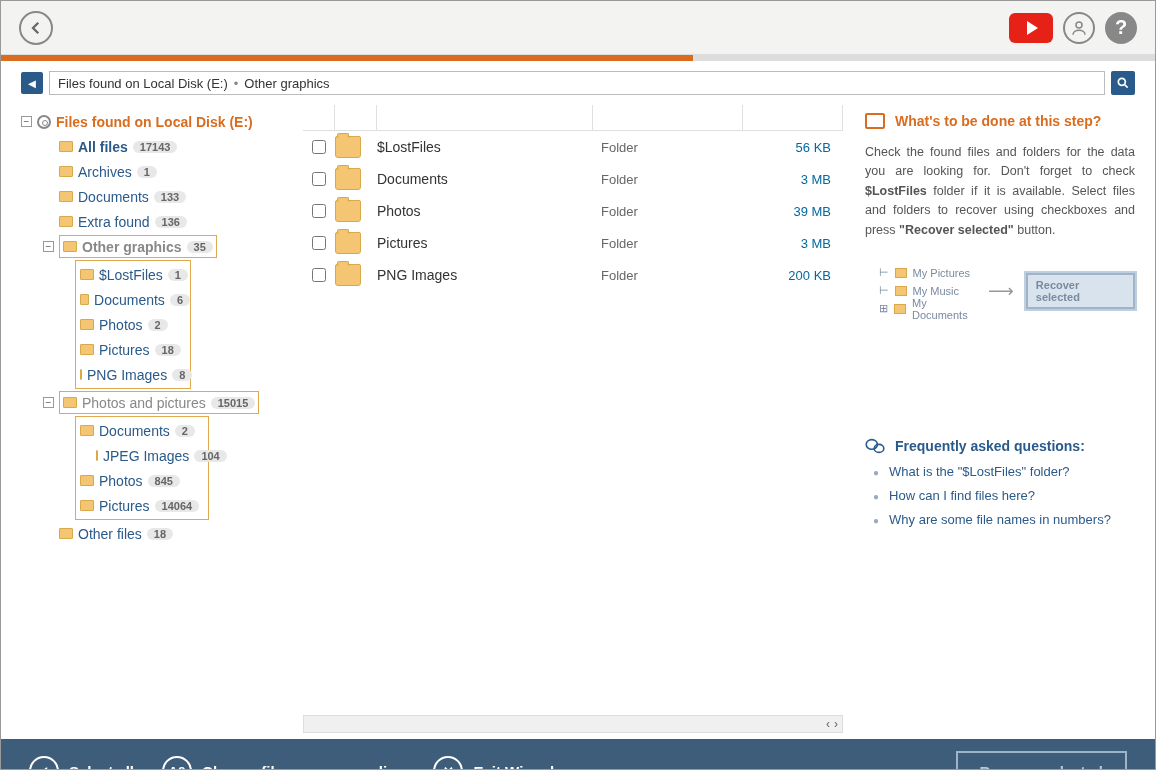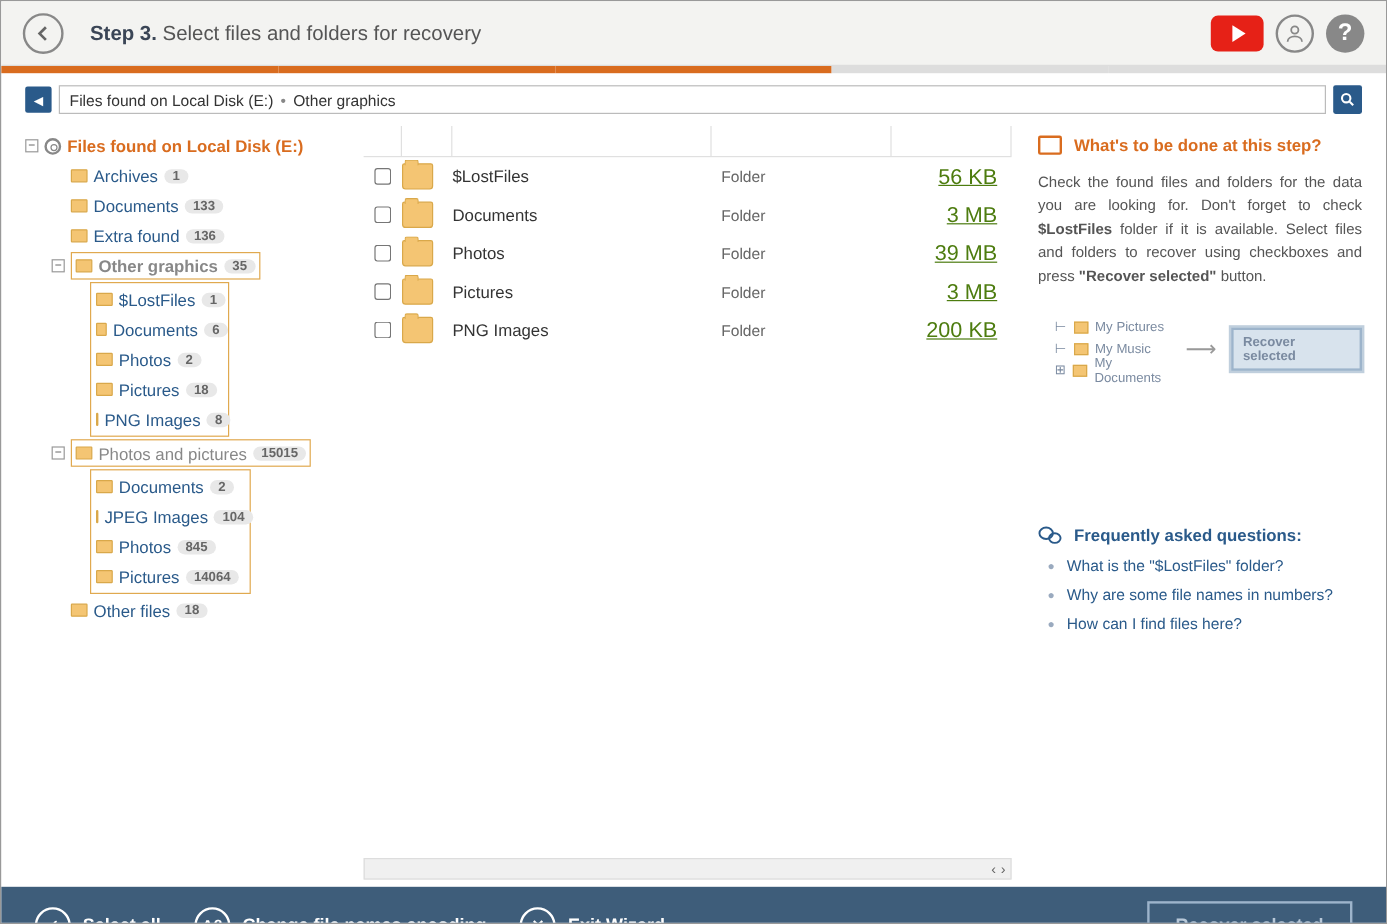--- a/index.html
+++ b/index.html
@@ -62,21 +62,21 @@
 .col-name { flex: 1; }
 .col-type { width: 150px; text-align:left; padding-left: 8px; }
 .col-size { width: 100px; text-align:right; padding-right: 12px; }
 .list-row { height: 32px; display:flex; align-items:center; margin: 0 12px; }
 .list-row .col-ck { display:flex;align-items:center;justify-content:center; }
 .list-row input[type=checkbox] { width:14px;height:14px; }
 .big-folder { width: 26px; height: 22px; background: #f4c573; border: 1px solid #d9a84a; border-radius: 2px 2px 3px 3px; position:relative; }
 .big-folder::before { content:""; position:absolute; top:-4px; left:1px; width:10px; height:4px; background:#f4c573; border:1px solid #d9a84a; border-bottom:none; border-radius:2px 2px 0 0; }
 .list-row .col-name { font-size: 14px; color: #333; }
 .list-row .col-type { color: #666; font-size: 13px; }
-.list-row .col-size { color: #4d7c0f; font-size: 18px; text-decoration: underline; }
+.list-row .col-size { color: #0369a1; font-size: 13px; }
 .list-scroller { flex:1; }
 .h-scroll { height: 18px; margin: 0 12px 6px; background:#f0f0f0; border:1px solid #ddd; display:flex; justify-content:flex-end; align-items:center; gap:4px; padding:0 4px; }
 .h-scroll .arr { color:#666; cursor:pointer; font-size:12px; }
 
 
 .help-hdr { display:flex; align-items:center; gap:10px; color:#d96c1f; font-weight:700; font-size:14px; margin-bottom: 14px; }
 .book-ico { width:20px; height:16px; border:2px solid #d96c1f; border-radius:2px; position:relative; }
 .help-text { color:#555; line-height:1.55; text-align: justify; font-size: 12.5px; }
 .help-text b { font-weight:700; }
 .hint-img { margin: 24px 0 0 14px; font-size:11px; color:#7a8aa0; }
@@ -98,24 +98,20 @@
 </style>
 </head>
 <body>
 
 <div class="header">
   <div class="back-btn">
     <svg viewBox="0 0 24 24" fill="none" stroke="#666" stroke-width="3">
         <path d="M15 5l-7 7 7 7"></path>
       </svg>
   </div>
-  <div class="step-title">
-    <span class="bold">Step 3.</span>
-    <span>Select files and folders for recovery</span>
-  </div>
   <div class="header-spacer"></div>
   <div class="hdr-icon">
       <div class="yt"></div>
     </div>
   <div class="hdr-icon user-btn">
     <svg width="18" height="18" viewBox="0 0 24 24" fill="none" stroke="#888" stroke-width="2">
         <circle cx="12" cy="8" r="4"></circle>
         <path d="M4 21c0-4 4-6 8-6s8 2 8 6"></path>
       </svg>
   </div>
@@ -147,20 +143,26 @@
 
 <div class="main">
 
   <div class="tree-pane">
     <div class="tree-row lvl1">
       <div class="tree-toggle">−</div>
       <span class="disk-ico"></span>
       <span class="tree-label root">Files found on Local Disk (E:)</span>
     </div>
 
+    <div class="tree-row lvl2">
+      <span class="tree-spacer"></span>
+        <span class="folder-ico"></span>
+      <span class="tree-label" style="font-weight:700">All files</span>
+      <span class="badge">17143</span>
+    </div>
     <div class="tree-row lvl2">
       <span class="tree-spacer"></span>
         <span class="folder-ico"></span>
       <span class="tree-label">Archives</span>
         <span class="badge">1</span>
     </div>
     <div class="tree-row lvl2">
       <span class="tree-spacer"></span>
         <span class="folder-ico"></span>
       <span class="tree-label">Documents</span>
@@ -216,21 +218,21 @@
       <span class="tree-label" style="color:#888;font-weight:400">Photos and pictures</span>
       <span class="badge">15015</span>
         </span>
     </div>
     <div class="hl-group" style="margin-left:54px; width:134px;">
       <div class="tree-row" style="margin-left:4px">
         <span class="folder-ico"></span>
         <span class="tree-label">Documents</span>
           <span class="badge">2</span>
       </div>
-      <div class="tree-row" style="margin-left:4px">
+      <div class="tree-row" style="margin-left:20px">
         <span class="folder-ico"></span>
         <span class="tree-label">JPEG Images</span>
           <span class="badge">104</span>
       </div>
       <div class="tree-row" style="margin-left:4px">
         <span class="folder-ico"></span>
         <span class="tree-label">Photos</span>
           <span class="badge">845</span>
       </div>
       <div class="tree-row" style="margin-left:4px">
@@ -355,24 +357,24 @@
       <svg class="faq-ico" viewBox="0 0 24 20" fill="none" stroke="#2a5a8a" stroke-width="2">
           <ellipse cx="8" cy="8" rx="7" ry="6"></ellipse>
           <ellipse cx="17" cy="13" rx="6" ry="5"></ellipse>
         </svg>
       <span>Frequently asked questions:</span>
     </div>
     <div class="faq-item">
         <span>What is the "$LostFiles" folder?</span>
       </div>
     <div class="faq-item">
+        <span>How can I find files here?</span>
+      </div>
+    <div class="faq-item">
         <span>Why are some file names in numbers?</span>
-      </div>
-    <div class="faq-item">
-        <span>How can I find files here?</span>
       </div>
   </div>
 </div>
 
 <div class="footer">
   <div class="f-btn">
     <div class="f-ico">✓</div>
     <span>Select all</span>
   </div>
   <div class="f-btn">

